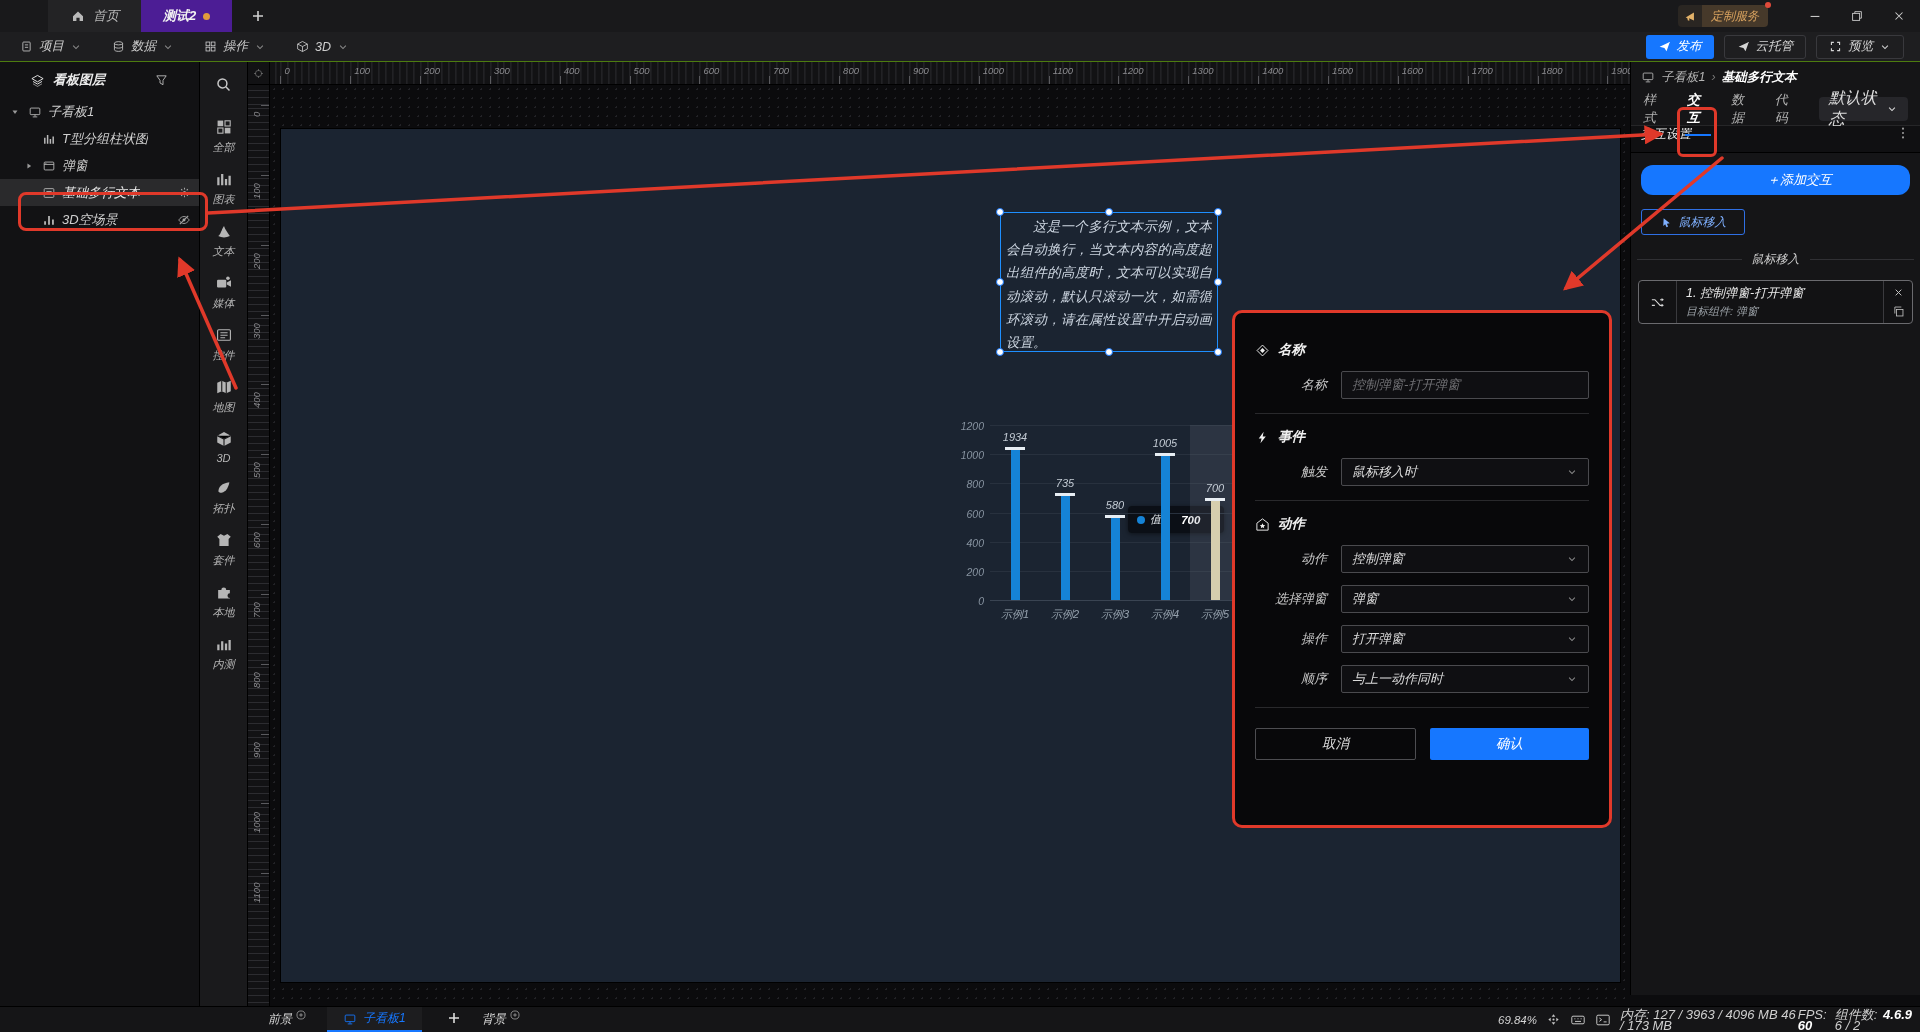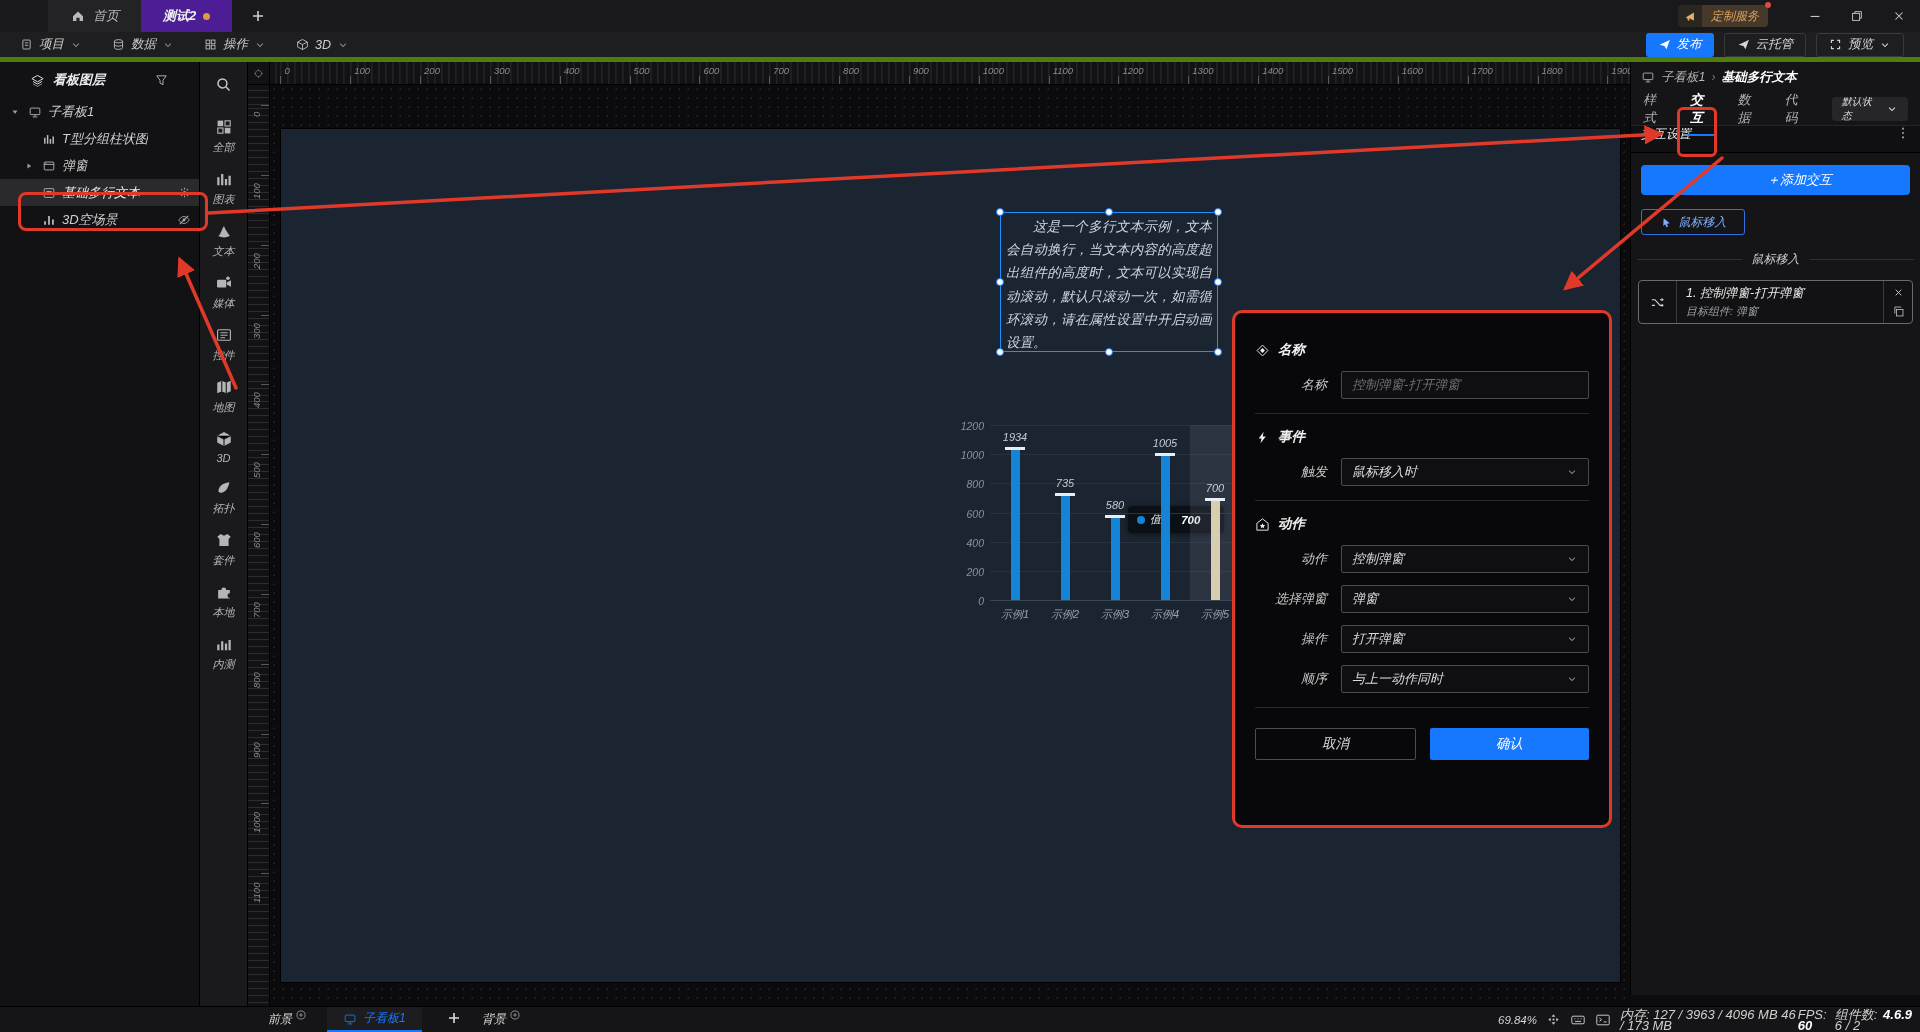--- a/index.html
+++ b/index.html
@@ -19,21 +19,21 @@
   .tb-plus { display:flex; align-items:center; padding:0 18px; color:#cfcfcf; }
   .tb-right { margin-left:auto; display:flex; align-items:center; }
   .badge-wrap { display:flex; align-items:center; height:22px; margin-right:26px; cursor:pointer; position:relative; }
   .badge-icon { width:24px; height:22px; background:#2a2622; border-radius:4px 0 0 4px; display:flex; align-items:center; justify-content:center; color:#e3b269; }
   .badge-pill { height:22px; background:#46392a; color:#d9a35f; font-size:12px; display:flex; align-items:center; padding:0 9px; border-radius:0 4px 4px 0; }
   .badge-dot { position:absolute; right:-3px; top:-3px; width:6px; height:6px; border-radius:50%; background:#e04a3a; }
   .winbtn { width:42px; height:32px; display:flex; align-items:center; justify-content:center; color:#cfcfcf; cursor:pointer; }
 
   
   .menubar { position:absolute; left:0; top:32px; width:1920px; height:30px; background:#1e1e20;
-    border-bottom:5px solid #4d7c0f; display:flex; align-items:center; }
+    border-bottom:1px solid #4d7c0f; display:flex; align-items:center; }
   .menu-item { display:flex; align-items:center; gap:6px; color:#cdcdcd; font-size:12.5px; padding:0 10px; margin-left:10px; cursor:pointer; }
   .menu-item .chev { color:#8a8a8a; }
   .mb-right { margin-left:auto; display:flex; align-items:center; gap:10px; margin-right:16px; }
   .btn-publish { display:flex; align-items:center; gap:6px; background:#1677ff; color:#fff; font-size:12.5px;
     height:24px; padding:0 12px; border-radius:3px; cursor:pointer; }
   .btn-ghost { display:flex; align-items:center; gap:6px; border:1px solid #39393d; color:#d5d5d5; font-size:12.5px;
     height:24px; padding:0 12px; border-radius:3px; cursor:pointer; }
 
   
   .layers { position:absolute; left:0; top:62px; width:200px; height:970px; background:#121214; border-right:1px solid #000; }
@@ -94,24 +94,24 @@
   
   .rightpanel { position:absolute; left:1630px; top:62px; width:290px; height:933px; background:#151517; border-left:1px solid #000; }
   .breadcrumb { height:30px; display:flex; align-items:center; gap:6px; padding:0 10px; font-size:12.5px; color:#b4b4b4; }
   .breadcrumb .cur { color:#fff; font-weight:bold; }
   .breadcrumb .sep { color:#787878; }
   .rp-tabs { height:34px; display:flex; align-items:center; padding:0 12px; gap:22px; border-bottom:1px solid #262628; position:relative; }
   .rp-tab { font-size:13px; color:#b2b2b2; cursor:pointer; position:relative; padding:8px 0; }
   .rp-tab.active { color:#fff; font-weight:bold; }
   .rp-tab.active::after { content:""; position:absolute; left:-2px; right:-2px; bottom:-1px; height:2px; background:#1677ff; }
   .state-btn { margin-left:auto; background:#26262a; border-radius:4px; height:24px; display:flex; align-items:center; gap:6px;
-    padding:0 10px; font-size:10px; color:#ddd; cursor:pointer; }
+    padding:0 10px; font-size:16px; color:#ddd; cursor:pointer; }
   .rp-sec { height:27px; background:#101012; display:flex; align-items:flex-start; padding:0 10px; font-size:12.5px; color:#e8e8e8; border-bottom:1px solid #000; }
   .rp-sec .dots { margin-left:auto; color:#9a9a9a; cursor:pointer; }
-  .add-btn { margin:12px 10px 0; height:30px; background:#1677ff; border-radius:4px; color:#fff; font-size:13px;
+  .add-btn { margin:12px 10px 0; height:30px; background:#1677ff; border-radius:12px; color:#fff; font-size:13px;
     display:flex; align-items:center; justify-content:center; gap:4px; cursor:pointer;padding-left:48px; }
   .evt-chip { margin:14px 10px 0; width:104px; height:26px; border:1px solid #2f6fe4; border-radius:3px; color:#7fb0ff;
     font-size:12px; display:flex; align-items:center; justify-content:center; gap:6px; cursor:pointer; }
   .grp-div { margin:16px 6px 0; display:flex; align-items:center; gap:10px; color:#cfcfcf; font-size:12px; }
   .grp-div::before,.grp-div::after { content:""; flex:1; height:1px; background:#303034; }
   .int-card { margin:12px 7px 0; height:44px; border:1px solid #6a6a6e; border-radius:4px; background:#121214;
     display:flex; align-items:stretch; }
   .int-card .cell-ico { width:38px; display:flex; align-items:center; justify-content:center; color:#d8d8d8; border-right:1px solid #3a3a3e; }
   .int-card .cell-txt { flex:1; padding:5px 9px; display:flex; flex-direction:column; justify-content:center; gap:2px; border-right:1px solid #3a3a3e; }
   .int-card .t1 { font-size:12.5px; color:#ebebeb; }

